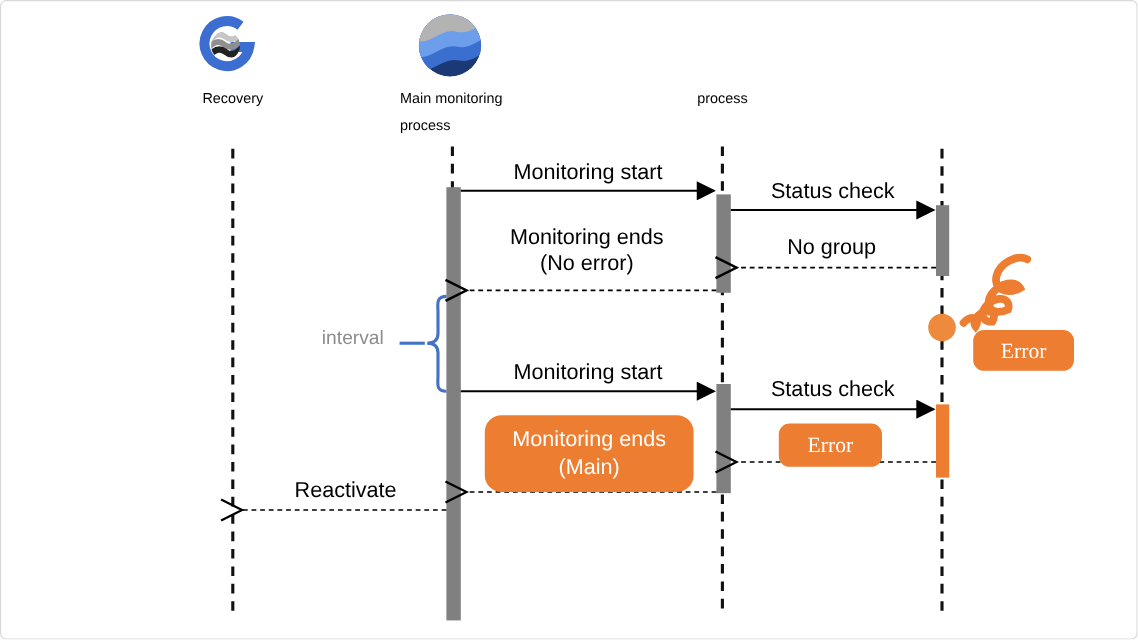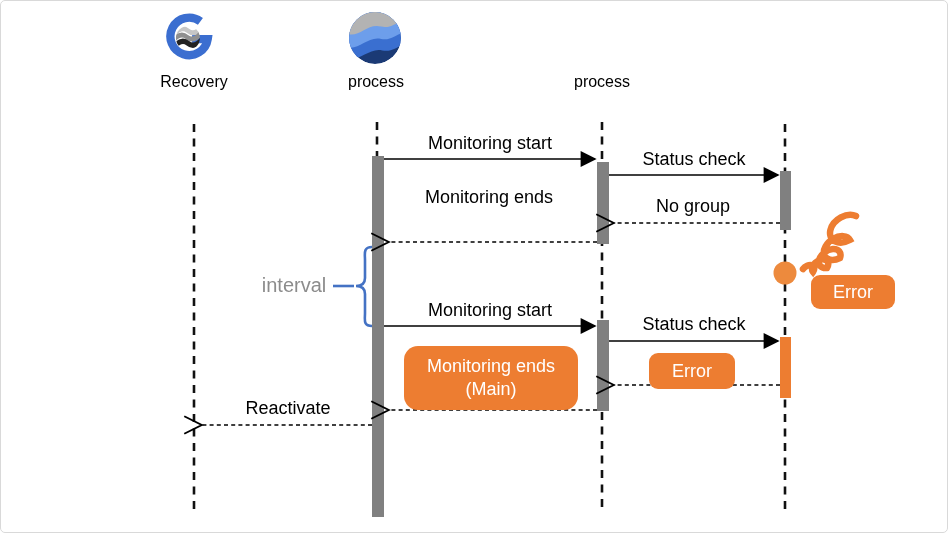--- a/index.html
+++ b/index.html
@@ -4,37 +4,37 @@
 <style>
   html,body{margin:0;padding:0;background:#fff;}
   .canvas{
     position:relative;width:946px;height:531px;background:#ffffff;
     border:1px solid #d9d9d9;border-radius:5px;overflow:hidden;
     font-family:"Liberation Sans", sans-serif;color:#000;
   }
   svg.layer{position:absolute;left:0;top:0;width:946px;height:531px;}
   .hdr{
     position:absolute;transform:translateX(-50%);text-align:left;
-    font-size:16px;line-height:22px;white-space:nowrap;
+    font-size:12px;line-height:22px;white-space:nowrap;
   }
   .msg{
     position:absolute;transform:translateX(-50%);text-align:center;
     font-size:18px;line-height:22px;white-space:nowrap;
   }
   .interval{
     position:absolute;transform:translateX(-50%);
-    font-size:20px;color:#8c8c8c;white-space:nowrap;
+    font-size:16px;color:#8c8c8c;white-space:nowrap;
   }
   .obox{
     position:absolute;background:#ED7D31;color:#ffffff;
     display:flex;flex-direction:column;align-items:center;justify-content:center;
     font-size:18px;line-height:23px;text-align:center;white-space:nowrap;
   }
   .obox.big{border-radius:14px;}
-  .obox.small{border-radius:9px;}
+  .obox.small{border-radius:9px;font-family:Liberation Serif, serif;}
   .iconbox{position:absolute;}
 </style>
 </head>
 <body>
 
 <div class="canvas">
 
   <svg class="layer" viewBox="0 0 946 531">
     <defs>
       <marker id="mArrow" viewBox="0 0 10 10" refX="9" refY="5" markerWidth="13" markerHeight="10" orient="auto-start-reverse">
@@ -97,31 +97,33 @@
       <path d="M0 47 C12 50 22 36 34 39 C44 41 50 34 54 34 L54 -5 L0 -5 Z" fill="#3A6FD0"></path>
       <path d="M0 36 C12 39 20 25 33 28 C43 30 50 22 54 22 L54 -5 L0 -5 Z" fill="#6D9EEB"></path>
       <path d="M0 23 C12 27 20 12 33 16 C43 18 48 11 54 11 L54 -5 L0 -5 Z" fill="#B3B3B3"></path>
     </g>
   </svg>
 
   <div class="hdr" style="left:193px;top:70px">
     <div>Recovery</div>
   </div>
   <div class="hdr" style="left:375px;top:70px">
+    <div>Main monitoring</div>
     <div>process</div>
   </div>
   <div class="hdr" style="left:601px;top:70px">
     <div>process</div>
   </div>
 
   <div class="msg" style="left:489px;top:131px">Monitoring start</div>
   <div class="msg" style="left:693px;top:147px">Status check</div>
   <div class="msg" style="left:692px;top:194px">No group</div>
   <div class="msg" style="left:488px;top:185px">
     <div>Monitoring ends</div>
+    <div>(No error)</div>
   </div>
   <div class="interval" style="left:293px;top:273px">interval</div>
   <div class="msg" style="left:489px;top:298px">Monitoring start</div>
   <div class="msg" style="left:693px;top:312px">Status check</div>
   <div class="msg" style="left:287px;top:396px">Reactivate</div>
 
   <div class="obox big" style="left:403px;top:345px;width:174px;height:64px">
     <div>Monitoring ends</div>
     <div>(Main)</div>
   </div>

